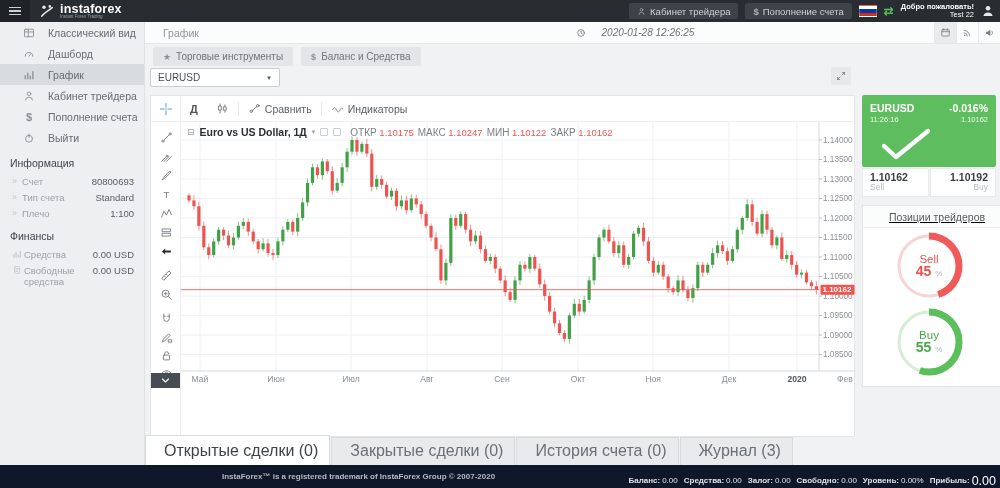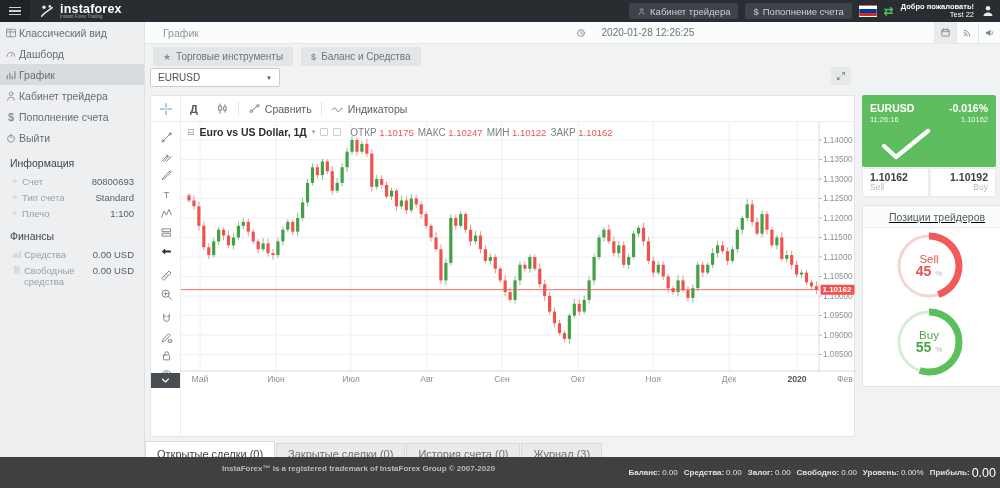--- a/index.html
+++ b/index.html
@@ -22,36 +22,36 @@
   .tb-btn .dol{color:#aeb3b8;font-size:9.5px;font-weight:bold;}
   #flag{width:18px;height:12px;border:1px solid rgba(255,255,255,.25);
     background:linear-gradient(#fff 33%,#0039a6 33%,#0039a6 66%,#d52b1e 66%);}
   #exchange{color:#57c05a;font-size:12px;font-weight:bold;line-height:12px;cursor:pointer;}
   #welcome{color:#fff;font-size:7.5px;line-height:8.5px;text-align:right;}
   #welcome .w1{font-weight:bold;}
   #avatar{width:14px;height:14px;color:#e8eaec;cursor:pointer;}
 
   
   #sidebar{position:absolute;left:0;top:22px;width:145px;bottom:23px;background:#edeff1;border-right:1px solid #dfe2e5;}
-  .nav-item{height:21px;display:flex;align-items:center;padding-left:5px;gap:2px;cursor:pointer;}
+  .nav-item{height:21px;display:flex;align-items:center;padding-left:23px;gap:13px;cursor:pointer;}
   .nav-item.active{background:#d8dcdf;}
   .nav-item .icon{width:12px;height:12px;color:#8a9095;}
   .nav-item .dol{width:12px;text-align:center;color:#8a9095;font-size:11px;font-weight:bold;}
   .nav-item .lbl{font-size:10.5px;color:#676d73;}
   .side-title{padding:9px 10px 4px 10px;font-size:10.5px;font-weight:normal;color:#40464c;}
   .side-row{display:flex;align-items:flex-start;padding:2.5px 10px 2.5px 12px;}
   .side-row .bul{color:#c3c7cb;font-size:9px;width:10px;}
   .side-row .micon{width:10px;height:10px;color:#b9bec3;margin-right:2px;opacity:.8;}
   .side-row .slbl{flex:1;font-size:9.5px;color:#9ba1a7;max-width:70px;line-height:11px;}
   .side-row .sval{margin-left:auto;font-size:9.5px;color:#596066;}
 
   
   #main-header{position:absolute;left:145px;right:0;top:22px;height:22px;background:#fbfcfc;border-bottom:1px solid #e5e7e9;z-index:5;}
   #page-title{position:absolute;left:18px;top:5px;font-size:10.5px;color:#8f959a;}
-  #datetime{position:absolute;left:360px;width:260px;top:5px;text-align:center;font-size:10px;color:#6c7278;display:flex;align-items:center;justify-content:center;gap:16px;}
+  #datetime{position:absolute;left:360px;width:260px;top:5px;text-align:center;font-size:10px;color:#6c7278;display:flex;align-items:center;justify-content:center;gap:16px;font-style:italic;}
   #datetime .icon{width:10px;height:10px;color:#6c7278;}
   #hdr-icons{position:absolute;right:0;top:0;height:21px;display:flex;}
   .hdr-cell{width:22px;height:21px;border-left:1px solid #e5e7e9;display:flex;align-items:center;justify-content:center;cursor:pointer;color:#798085;}
   .hdr-cell.pressed{background:#e9ebed;}
   .hdr-cell .icon{width:11px;height:11px;}
 
   
   #quick-btns{position:absolute;left:153px;top:47px;display:flex;gap:8px;}
   .q-btn{background:#e3e5e7;border-radius:2px;font-size:10px;color:#6f757a;padding:4px 10px;display:flex;align-items:center;gap:5px;cursor:pointer;}
   .q-btn .pre{color:#8a9095;font-size:9px;font-weight:bold;}
@@ -99,25 +99,25 @@
   .donut{position:relative;width:132px;height:76px;}
   .donut .txt{position:absolute;left:0;top:0;width:100%;height:100%;display:flex;flex-direction:column;align-items:center;justify-content:center;line-height:12px;}
   .donut .t1{font-size:11.5px;}
   .donut .t2{font-size:14px;font-weight:bold;}
   .donut .pct{font-size:8px;color:#b0b5ba;font-weight:normal;}
   .donut.sell .t1,.donut.sell .t2{color:#e6514c;}
   .donut.buy .t1,.donut.buy .t2{color:#47a747;}
 
   
   #tabs{position:absolute;left:145px;top:443px;height:22px;display:flex;align-items:flex-end;}
-  .tab{font-size:11px;padding:4px 11px 5px 11px;border:1px solid #d8dbde;border-bottom:none;background:#e8eaec;color:#6a7075;cursor:pointer;margin-right:1px;}
+  .tab{font-size:16px;padding:4px 11px 5px 18px;border:1px solid #d8dbde;border-bottom:none;background:#e8eaec;color:#6a7075;cursor:pointer;margin-right:1px;}
   .tab.active{background:#fff;color:#3f444a;padding-top:6px;}
 
   
-  #footer{position:absolute;left:0;bottom:0;width:1000px;height:31px;background:#404040;z-index:25;padding-left:38px;}
+  #footer{position:absolute;left:0;bottom:0;width:1000px;height:23px;background:#0f172a;z-index:25;padding-left:38px;}
   #trademark{position:absolute;left:222px;top:7px;font-size:8px;font-weight:bold;color:#b6bac0;}
   #metrics{position:absolute;right:4px;top:4px;height:23px;display:flex;align-items:center;gap:6px;}
   .metric{font-size:8px;color:#dfe2e5;display:flex;align-items:center;gap:2px;}
   .metric .ml{font-weight:bold;}
   .metric.big .mv{font-size:12.5px;color:#fff;}
 </style>
 </head>
 <body>
 
 <div id="topbar">

